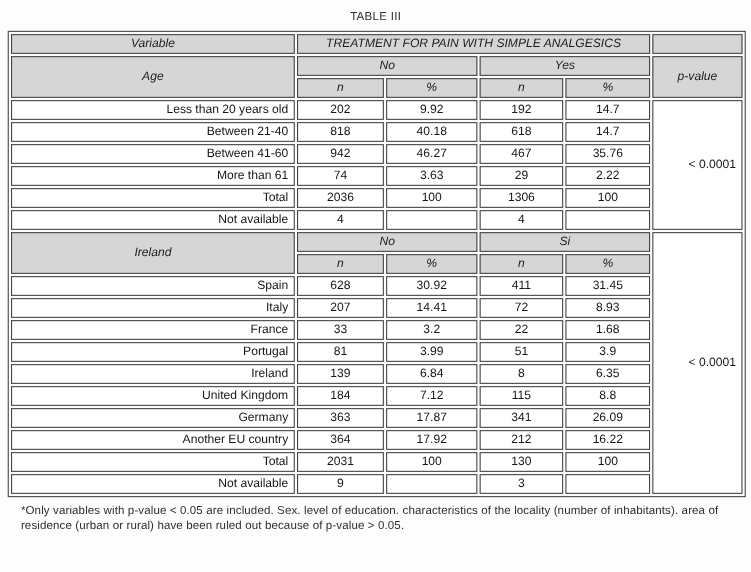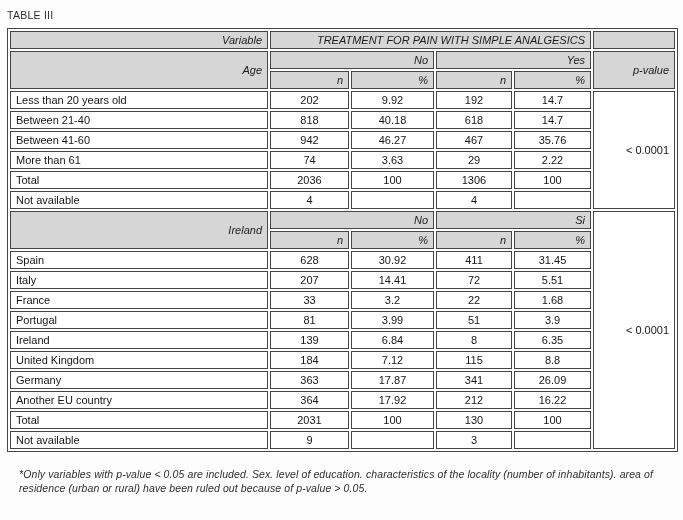--- a/index.html
+++ b/index.html
@@ -6,21 +6,21 @@
   html, body {
     width: 683px; height: 520px;
     background: #fdfdfd;
     font-family: "Liberation Sans", "DejaVu Sans", sans-serif;
     color: #161616;
     overflow: hidden;
   }
   .page { padding: 8px 7px 0 7px; }
 
   .caption {
-    text-align: left;
+    text-align: center;
     font-size: 10.5px;
     line-height: 15px;
     color: #2e2e2e;
     letter-spacing: 0.25px;
     margin-bottom: 5px;
   }
 
   table.tbl {
     width: 669px;
     table-layout: fixed;
@@ -36,36 +36,35 @@
     line-height: 13px;
     font-weight: 400;
     padding: 0 5px;
     overflow: hidden;
     white-space: nowrap;
     background: #ffffff;
   }
   .tbl .hdr {
     background: #d6d6d6;
     font-style: italic;
-    text-align: right;
+    text-align: center;
     color: #1c1c1c;
     margin-left: 20px;
   }
-  .tbl .lbl { text-align: left; }
+  .tbl .lbl { text-align: right; }
   .tbl .num { text-align: center; }
   .tbl .pval { text-align: right; vertical-align: middle; }
 
   .footnote {
-    margin-top: 15px;
+    margin-top: 5px;
     padding: 0 10px 0 12px;
     font-size: 10.5px;
     line-height: 14px;
     color: #2e2e2e;
     letter-spacing: 0.1px;
-    font-style: italic;
   }
 </style>
 </head>
 <body>
 
 <div class="page">
 
   <div class="caption">
     <div>TABLE III</div>
   </div>
@@ -161,21 +160,21 @@
         <td class="num">628</td>
         <td class="num">30.92</td>
         <td class="num">411</td>
         <td class="num">31.45</td>
       </tr>
       <tr>
         <td class="lbl">Italy</td>
         <td class="num">207</td>
         <td class="num">14.41</td>
         <td class="num">72</td>
-        <td class="num">5.51</td>
+        <td class="num">8.93</td>
       </tr>
       <tr>
         <td class="lbl">France</td>
         <td class="num">33</td>
         <td class="num">3.2</td>
         <td class="num">22</td>
         <td class="num">1.68</td>
       </tr>
       <tr>
         <td class="lbl">Portugal</td>

